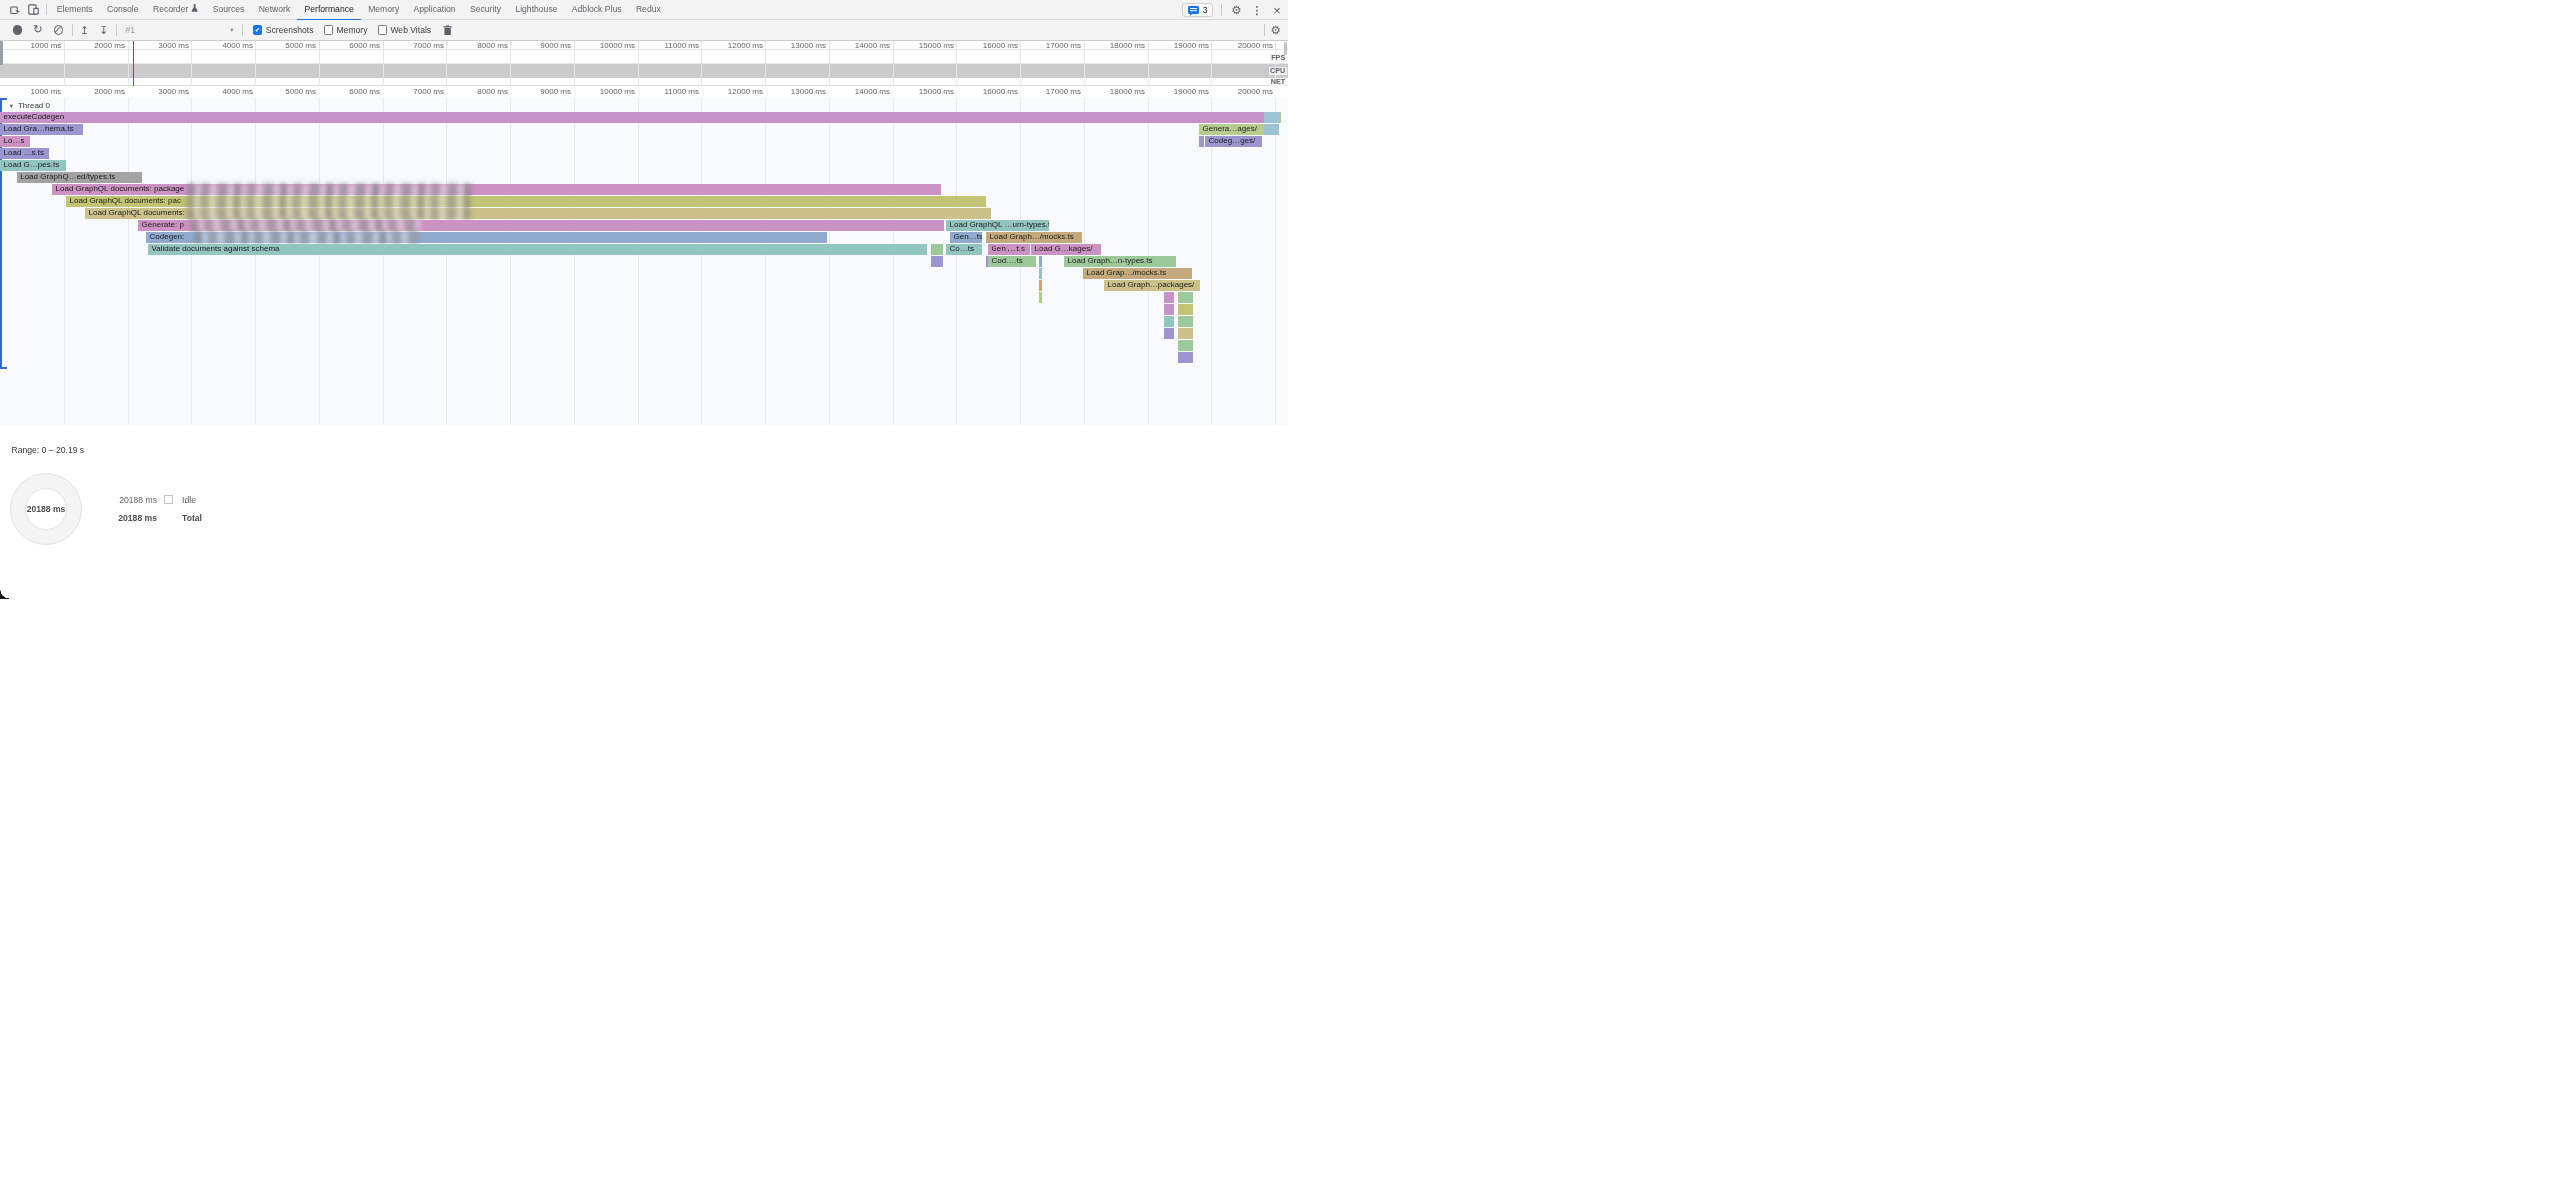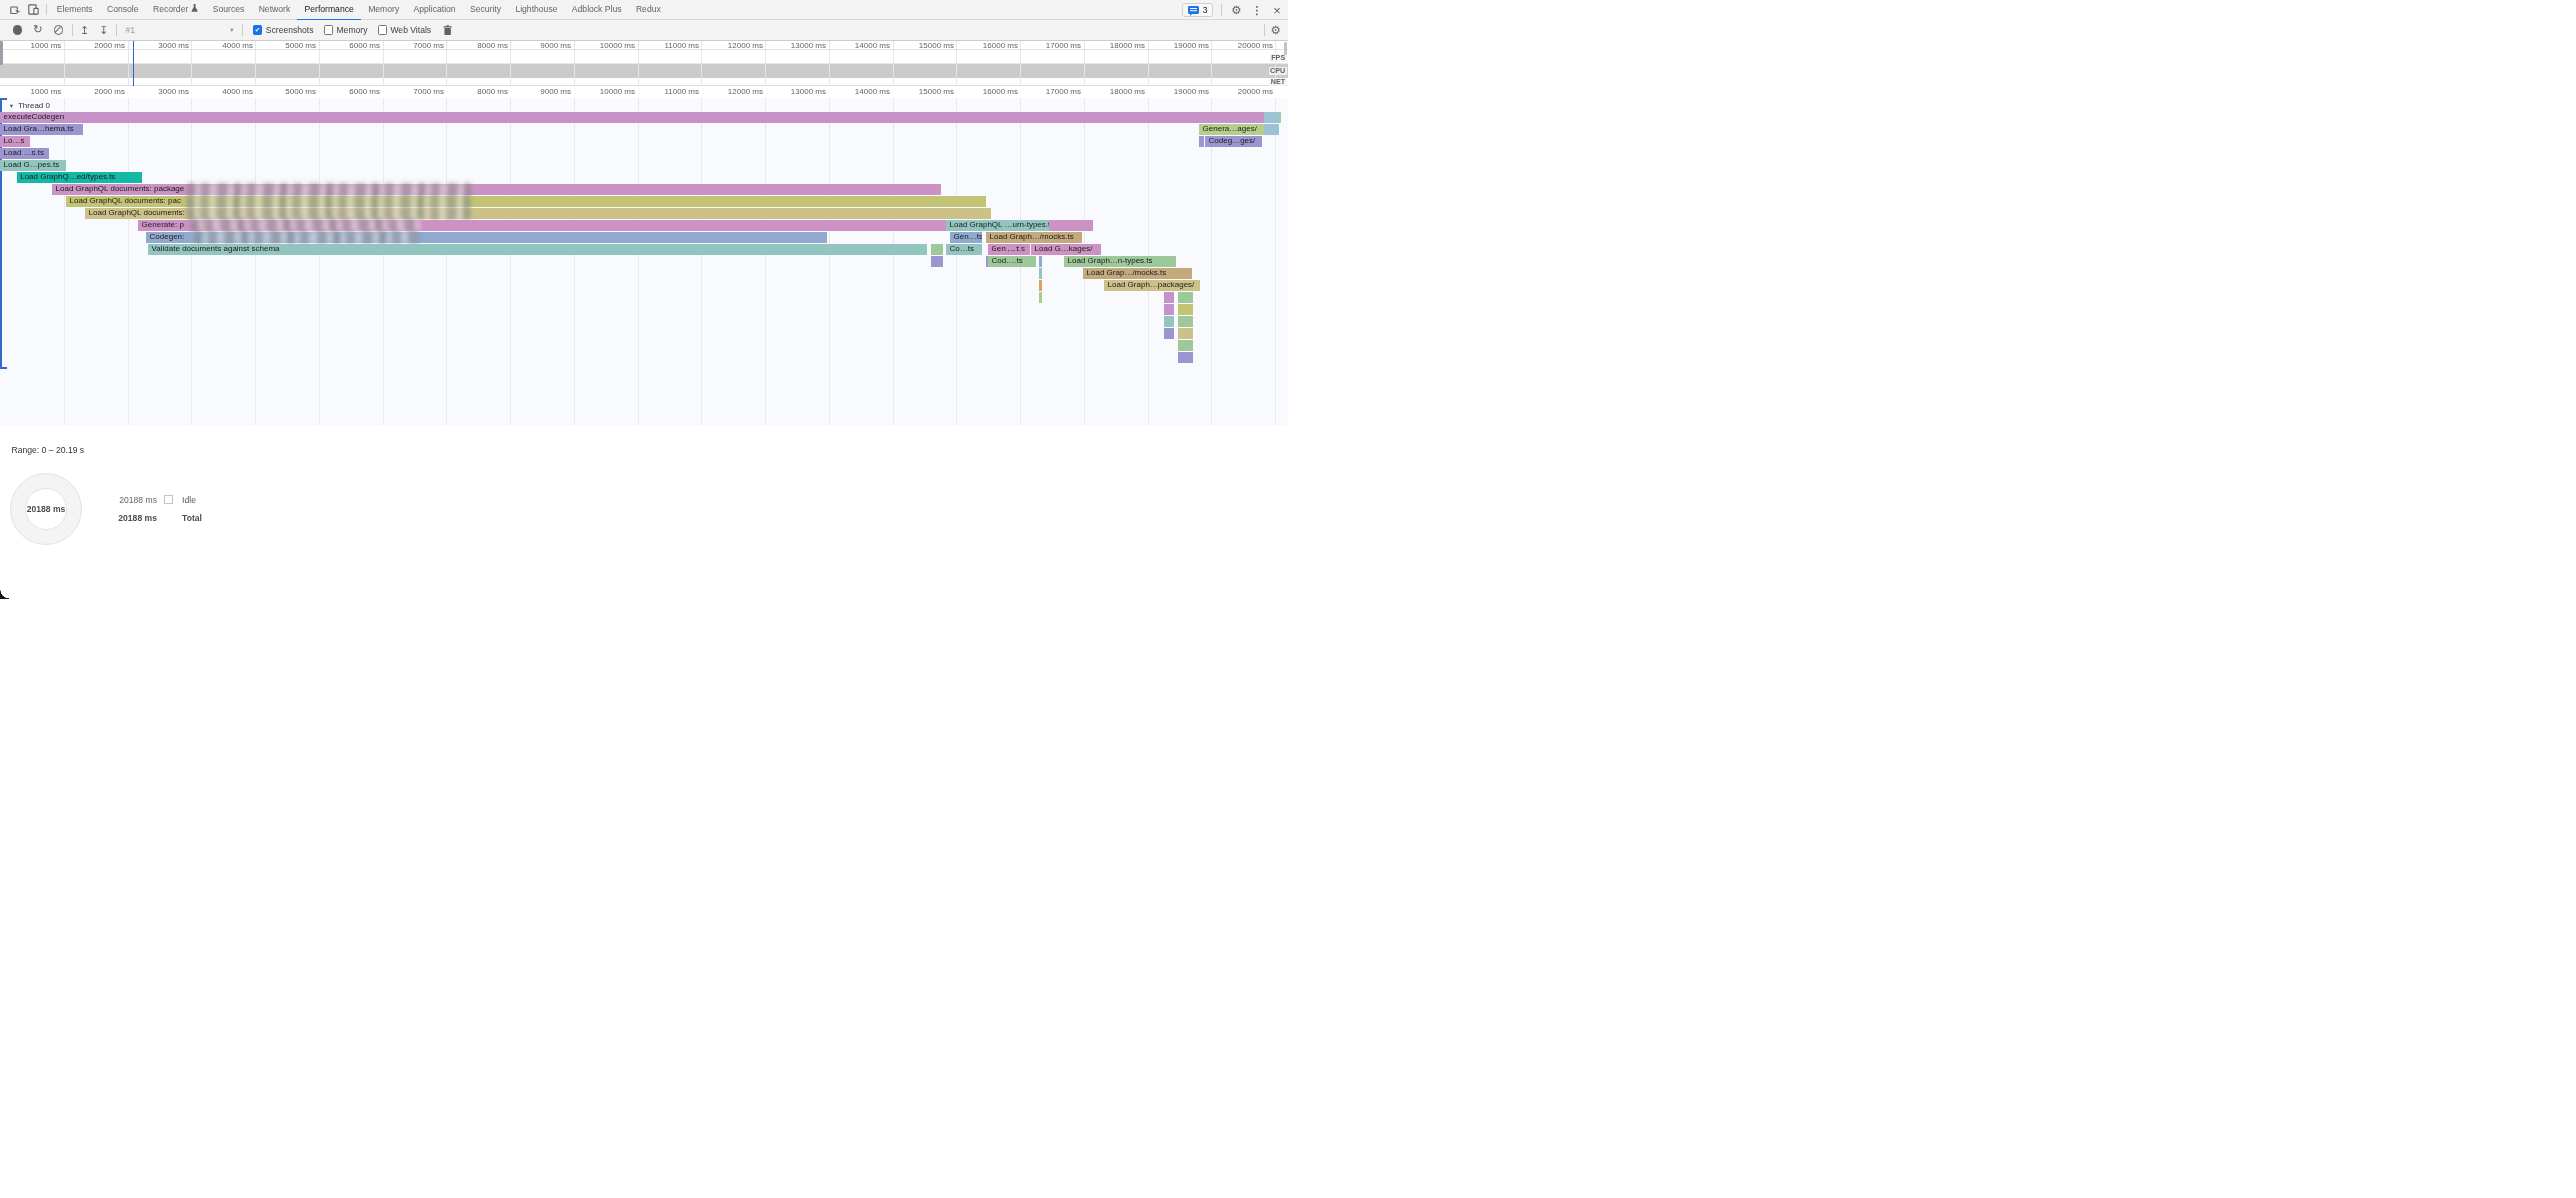--- a/index.html
+++ b/index.html
@@ -351,36 +351,36 @@
         <div class="bar" style="left: 1199px; width: 4.8px; top: 50px; background: rgb(155, 149, 208);"></div>
         <div class="bar" style="left: 1205px; width: 57px; top: 50px; background: rgb(155, 149, 208);">
           <span class="lbl">Codeg…ges/</span>
         </div>
         <div class="bar" style="left: 0px; width: 49px; top: 62px; background: rgb(155, 149, 208);">
           <span class="lbl">Load …s.ts</span>
         </div>
         <div class="bar" style="left: 0px; width: 66px; top: 74px; background: rgb(147, 197, 192);">
           <span class="lbl">Load G…pes.ts</span>
         </div>
-        <div class="bar" style="left: 16.6px; width: 125px; top: 86px; background: #14b8a6;">
+        <div class="bar" style="left: 16.6px; width: 125px; top: 86px; background: #a3a3a3;">
           <span class="lbl">Load GraphQ…ed/types.ts</span>
         </div>
         <div class="bar" style="left: 52px; width: 889px; top: 98px; background: rgb(204, 146, 195);">
           <span class="lbl">Load GraphQL documents: package</span>
           <div class="blur" style="left: 136px; width: 283px;"></div>
         </div>
         <div class="bar" style="left: 66px; width: 920px; top: 110px; background: rgb(194, 196, 115);">
           <span class="lbl">Load GraphQL documents: pac</span>
           <div class="blur" style="left: 121px; width: 283px;"></div>
         </div>
         <div class="bar" style="left: 85px; width: 906px; top: 122px; background: rgb(203, 193, 137);">
           <span class="lbl">Load GraphQL documents:</span>
           <div class="blur" style="left: 102px; width: 283px;"></div>
         </div>
-        <div class="bar" style="left: 138px; width: 955px; top: 134px; background: rgb(204, 146, 195);">
+        <div class="bar" style="left: 138px; width: 806px; top: 134px; background: rgb(204, 146, 195);">
           <span class="lbl">Generate: p</span>
           <div class="blur" style="left: 53px; width: 229px;"></div>
         </div>
         <div class="bar" style="left: 946px; width: 103px; top: 134px; background: rgb(147, 197, 192);">
           <span class="lbl">Load GraphQL …urn-types.ts</span>
         </div>
         <div class="bar" style="left: 146px; width: 681px; top: 146px; background: rgb(144, 169, 207);">
           <span class="lbl">Codegen:</span>
           <div class="blur" style="left: 49px; width: 224px;"></div>
         </div>

